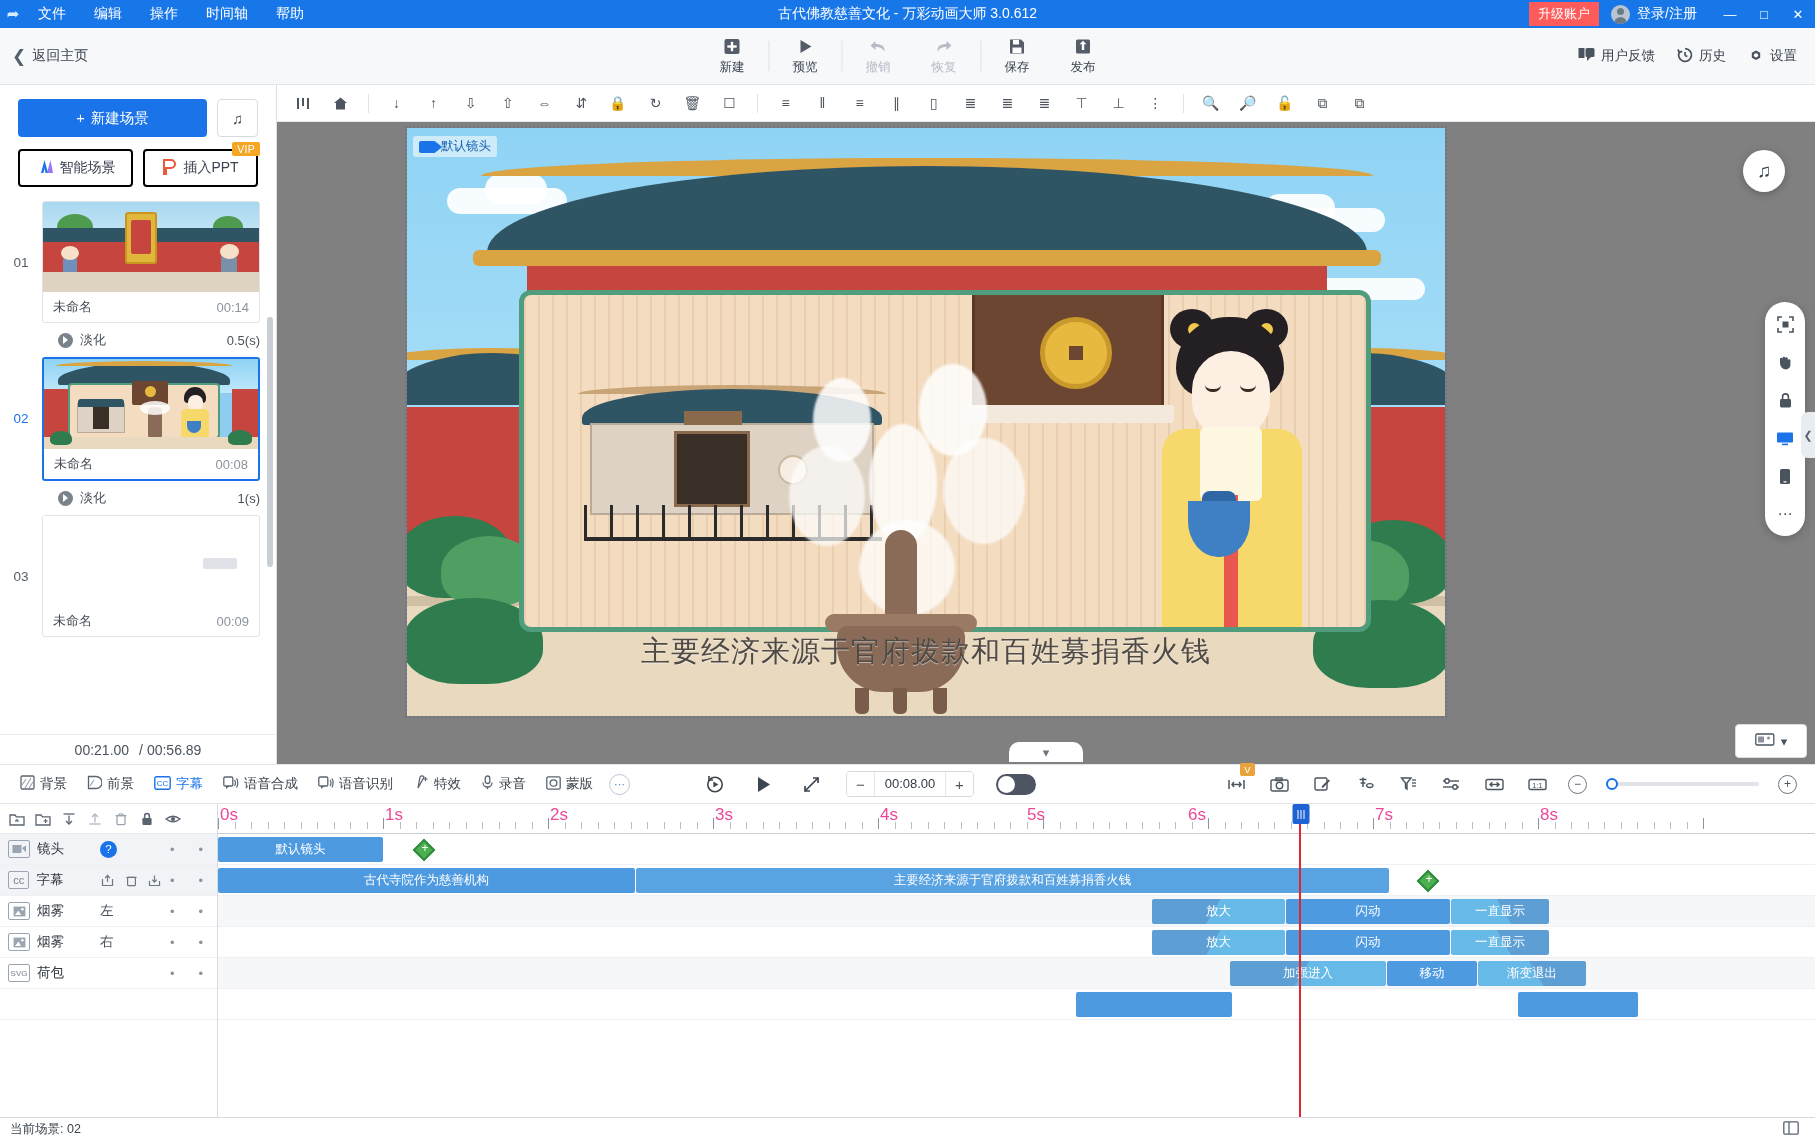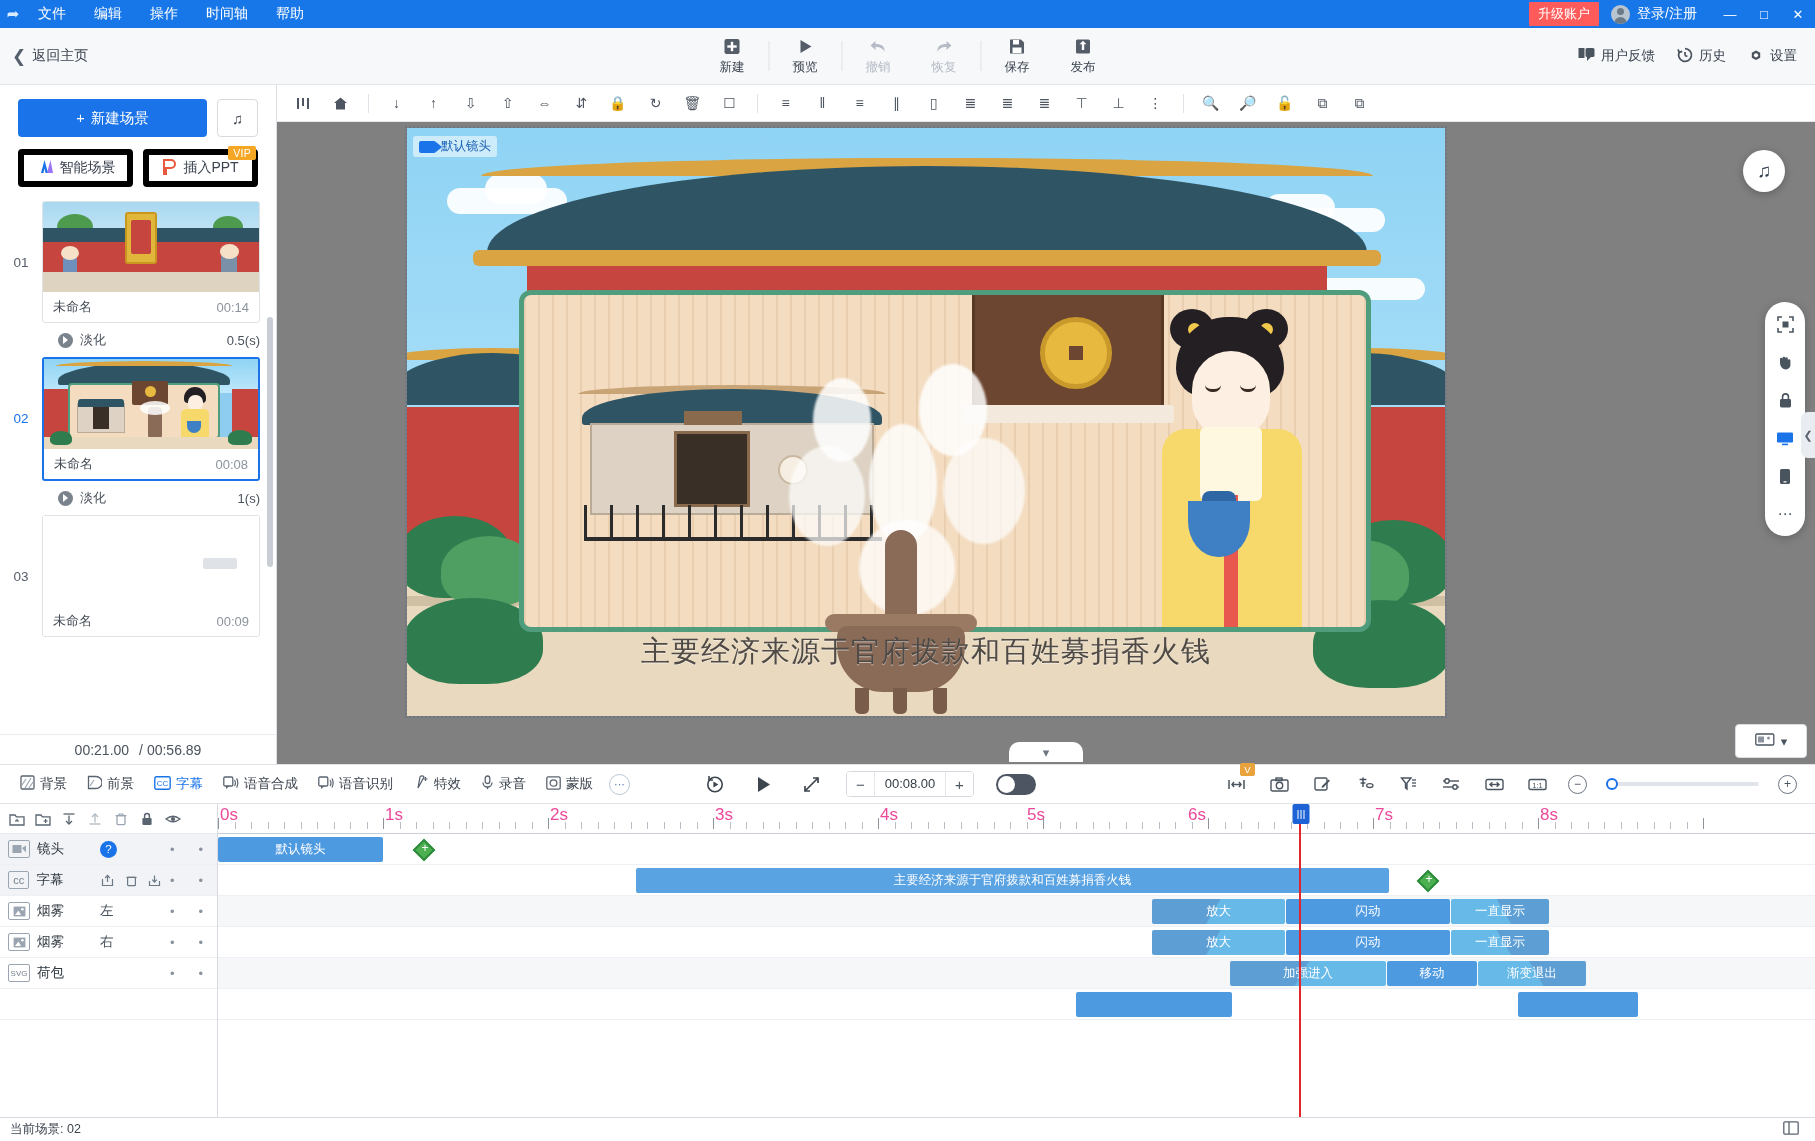--- a/index.html
+++ b/index.html
@@ -74,21 +74,21 @@
     display: flex; align-items: center; justify-content: center; gap: 6px;
     font-size: 14.5px; cursor: pointer;
   }
   .btn-sq {
     width: 41px; height: 38px; border: 1px solid #d7dbe0; border-radius: 4px;
     background: #fff; display: flex; align-items: center; justify-content: center;
     cursor: pointer; color: #3b4350; font-size: 15px;
   }
   .row-b { display: flex; gap: 10px; margin-top: 12px; }
   .btn-outline {
-    flex: 1; height: 38px; border: 6px solid #000000; border-radius: 4px; background: #fff;
+    flex: 1; height: 38px; border: 2px solid #000000; border-radius: 4px; background: #fff;
     display: flex; align-items: center; justify-content: center; gap: 7px;
     font-size: 14px; color: #3b4350; cursor: pointer; position: relative;
   }
   .vip-badge {
     position: absolute; top: -9px; right: -4px; background: #f5a623; color: #fff;
     font-size: 10.5px; padding: 1px 5px; border-radius: 2px; letter-spacing: .3px;
   }
   .scene-list { flex: 1 1 auto; overflow: hidden; position: relative; padding-top: 14px; }
   .scene-row { display: flex; align-items: flex-start; padding: 0 16px 0 0; }
   .scene-num { width: 42px; flex: 0 0 42px; text-align: center; font-size: 13.5px; color: #555d69; padding-top: 54px; }
@@ -301,20 +301,21 @@
 
   <div class="titlebar">
     <div class="logo-mark">➦</div>
     <div class="menu-items">
       <div class="menu-item">文件</div>
       <div class="menu-item">编辑</div>
       <div class="menu-item">操作</div>
       <div class="menu-item">时间轴</div>
       <div class="menu-item">帮助</div>
     </div>
+    <div class="app-title">古代佛教慈善文化 - 万彩动画大师 3.0.612</div>
     <div class="title-right">
       <div class="upgrade-badge">升级账户</div>
       <div class="avatar-circle"></div>
       <div class="login-text">登录/注册</div>
       <div class="winbtn">—</div>
       <div class="winbtn">□</div>
       <div class="winbtn close">✕</div>
     </div>
   </div>
 
@@ -1165,20 +1166,21 @@
             <div class="tick" style="left: 1468.5px;"></div>
             <div class="tick major" style="left: 1485px;"></div>
           </div>
       </div>
 
       <div class="track-row">
         <div class="clip blue" style="left:0px;width:165px;">默认镜头</div>
         <div class="diamond" style="left:198px;"></div>
       </div>
       <div class="track-row">
+        <div class="clip blue" style="left:0px;width:417px;">古代寺院作为慈善机构</div>
         <div class="clip blue2" style="left:418px;width:753px;">主要经济来源于官府拨款和百姓募捐香火钱</div>
         <div class="diamond" style="left:1202px;"></div>
       </div>
       <div class="track-row alt">
         <div class="clip anim-in" style="left:934px;width:133px;">放大</div>
         <div class="clip anim-mid" style="left:1068px;width:164px;">闪动</div>
         <div class="clip anim-out" style="left:1233px;width:98px;">一直显示</div>
       </div>
       <div class="track-row">
         <div class="clip anim-in" style="left:934px;width:133px;">放大</div>

